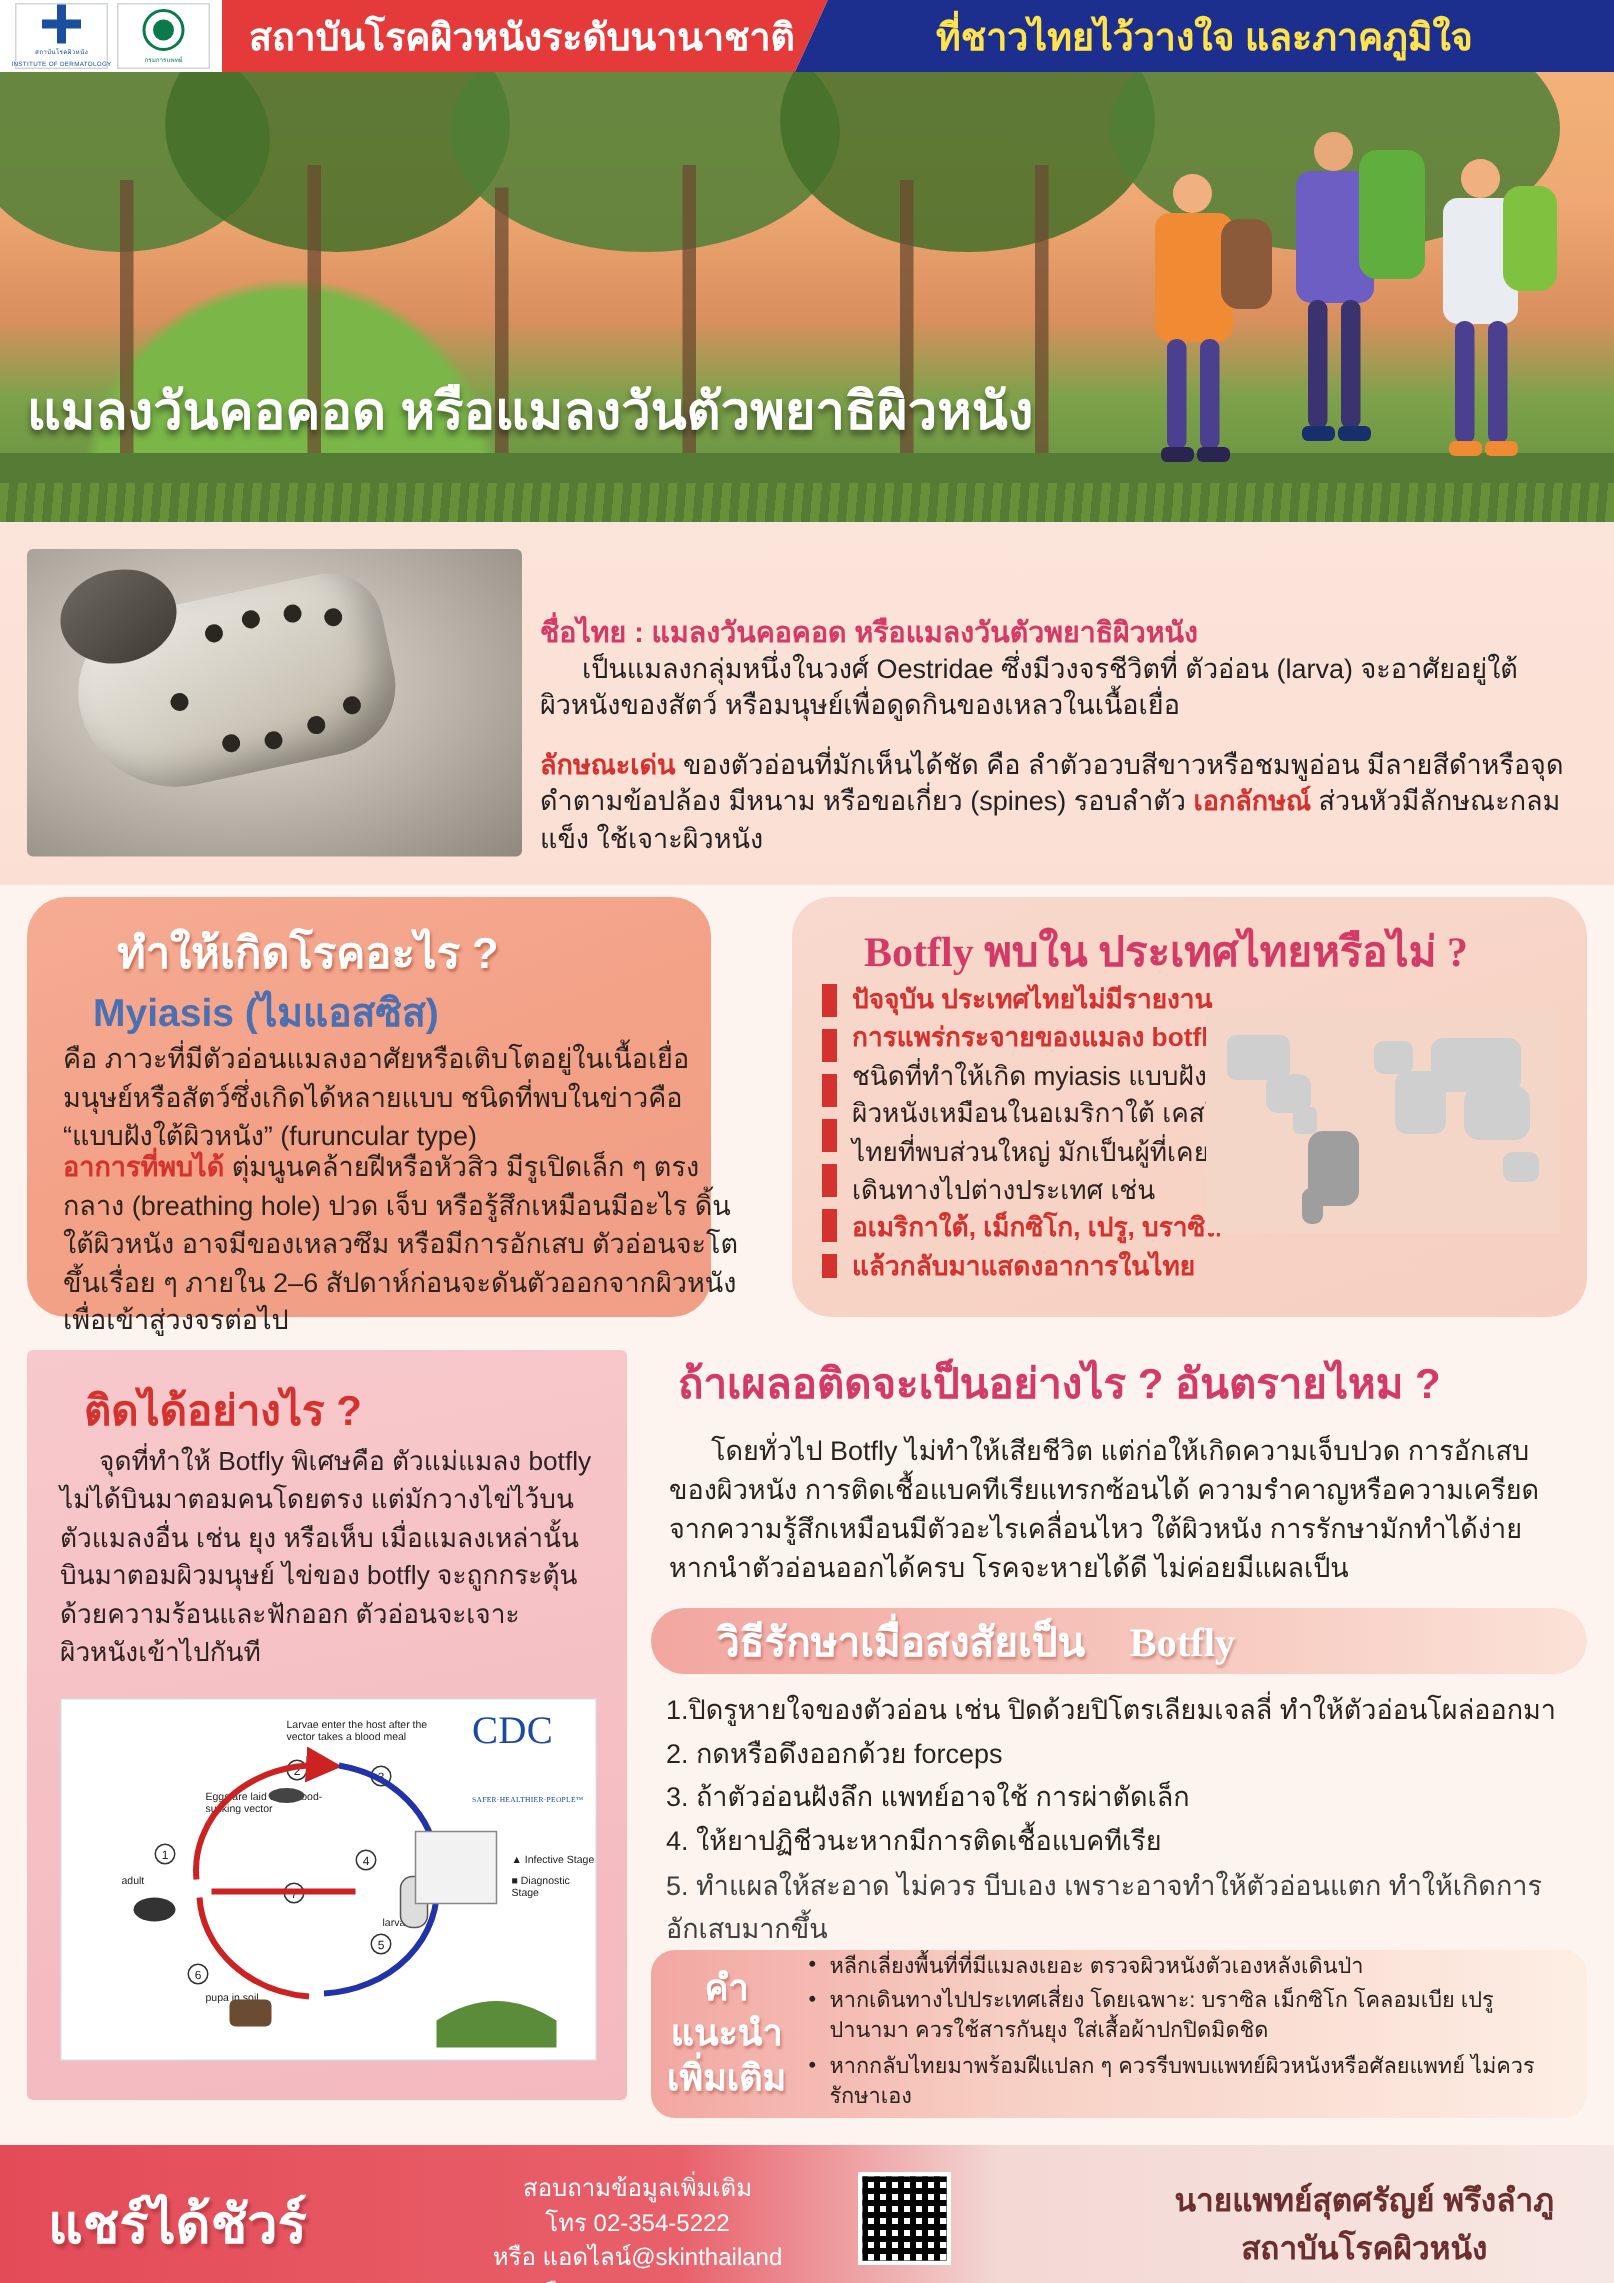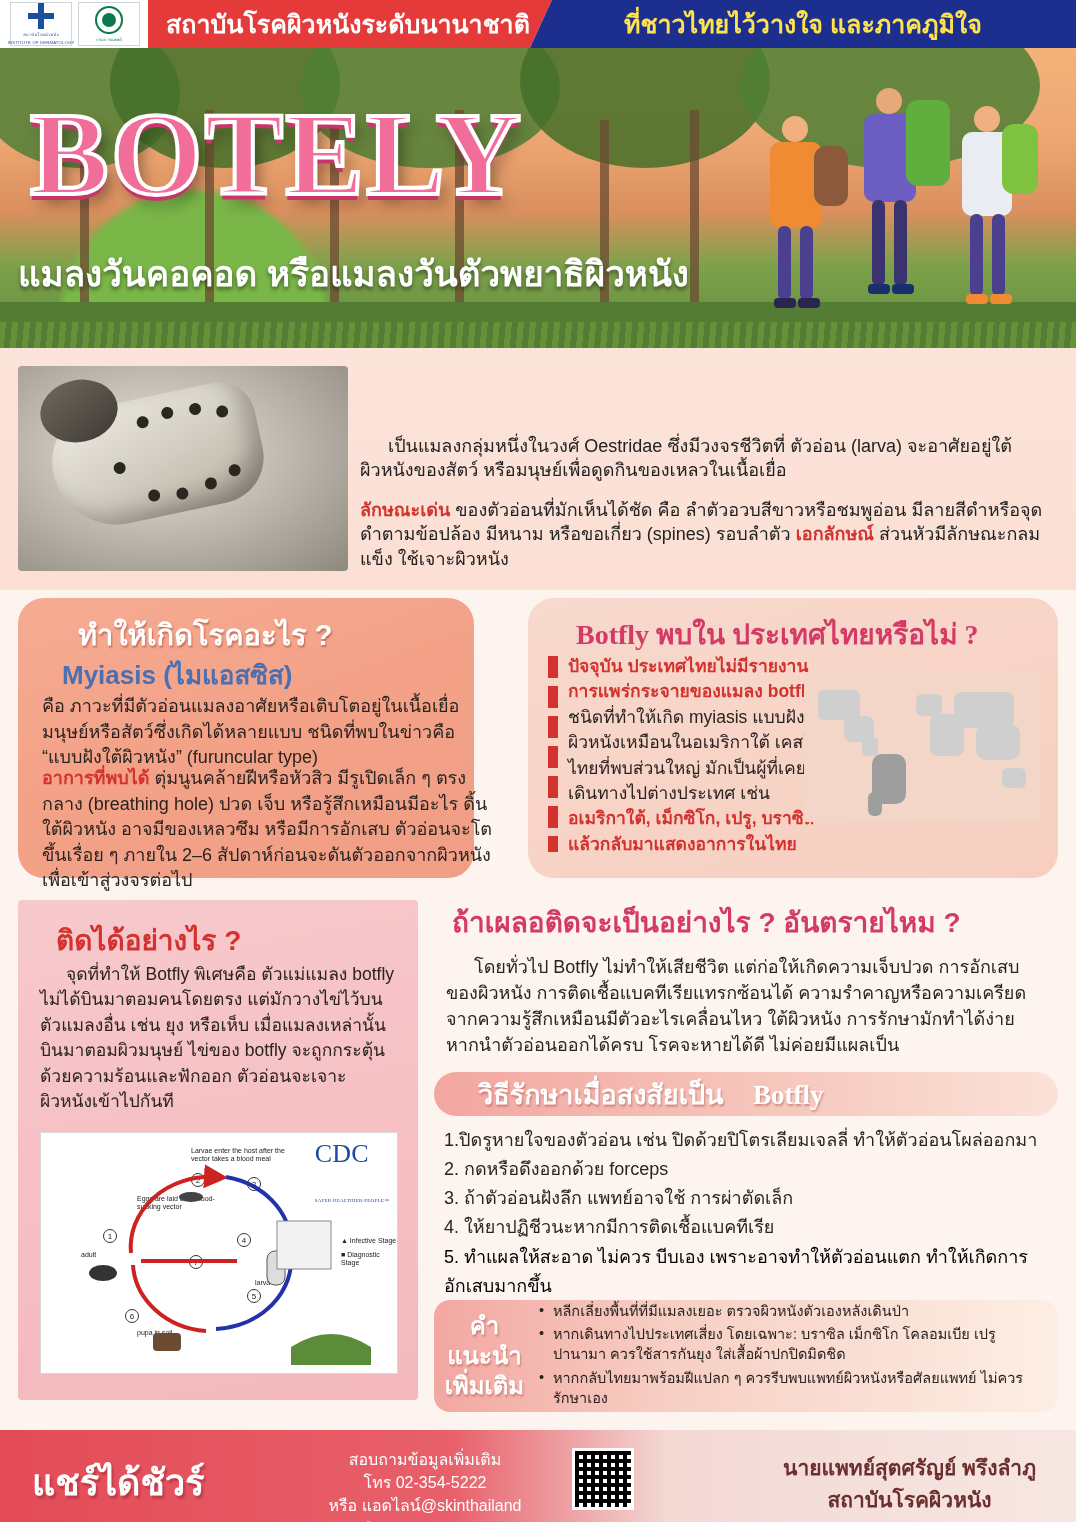--- a/index.html
+++ b/index.html
@@ -256,40 +256,42 @@
       <div class="head" style="left:18px;top:0;background:#f0b080;"></div>
       <div class="torso" style="left:6px;top:26px;width:50px;height:84px;background:#e9edf2;"></div>
       <div class="leg" style="left:14px;top:108px;height:82px;background:#4b3f8f;"></div>
       <div class="leg" style="left:36px;top:108px;height:82px;background:#4b3f8f;"></div>
       <div class="boot" style="left:10px;top:188px;background:#f08a33;"></div>
       <div class="boot" style="left:34px;top:188px;background:#f08a33;"></div>
       <div class="pack" style="left:46px;top:18px;width:36px;height:70px;background:#7ec23f;"></div>
     </div>
   </div>
 
-  <div class="hero-title">BOTELY</div>
   <div class="hero-sub">แมลงวันคอคอด หรือแมลงวันตัวพยาธิผิวหนัง</div>
 </div>
 
 <div class="sec1">
   <div class="photo">
     <div class="larva">
       <b style="left:92px;top:18px;"></b>
         <b style="left:118px;top:14px;"></b>
       <b style="left:146px;top:16px;"></b>
         <b style="left:172px;top:24px;"></b>
       <b style="left:88px;top:92px;"></b>
         <b style="left:116px;top:96px;"></b>
       <b style="left:146px;top:92px;"></b>
         <b style="left:172px;top:84px;"></b>
       <b style="left:60px;top:58px;"></b>
     </div>
     <div class="larva-head"></div>
   </div>
 
+  <div class="th-name">
+    <span>ชื่อไทย : </span><span>แมลงวันคอคอด หรือแมลงวันตัวพยาธิผิวหนัง</span>
+  </div>
   <p class="p1">เป็นแมลงกลุ่มหนึ่งในวงศ์ Oestridae ซึ่งมีวงจรชีวิตที่ ตัวอ่อน (larva) จะอาศัยอยู่ใต้ผิวหนังของสัตว์ หรือมนุษย์เพื่อดูดกินของเหลวในเนื้อเยื่อ</p>
   <p class="p2">
     <span class="hl-red">ลักษณะเด่น</span><span> ของตัวอ่อนที่มักเห็นได้ชัด คือ ลำตัวอวบสีขาวหรือชมพูอ่อน มีลายสีดำหรือจุดดำตามข้อปล้อง  มีหนาม หรือขอเกี่ยว (spines) รอบลำตัว </span><span class="hl-red">เอกลักษณ์</span><span> ส่วนหัวมีลักษณะกลมแข็ง ใช้เจาะผิวหนัง</span>
   </p>
 </div>
 
 <div class="card-left">
   <h3>ทำให้เกิดโรคอะไร ?</h3>
   <h4>Myiasis (ไมแอสซิส)</h4>
   <p class="pa">คือ ภาวะที่มีตัวอ่อนแมลงอาศัยหรือเติบโตอยู่ในเนื้อเยื่อมนุษย์หรือสัตว์ซึ่งเกิดได้หลายแบบ ชนิดที่พบในข่าวคือ “แบบฝังใต้ผิวหนัง” (furuncular type)</p>
@@ -377,21 +379,21 @@
 
 <div class="treatbar">
   <span><span>วิธีรักษาเมื่อสงสัยเป็น </span><span class="serif">Botfly</span></span>
 </div>
 
 <div class="steps">
   <div>1.ปิดรูหายใจของตัวอ่อน เช่น ปิดด้วยปิโตรเลียมเจลลี่ ทำให้ตัวอ่อนโผล่ออกมา</div>
   <div>2. กดหรือดึงออกด้วย forceps</div>
   <div>3. ถ้าตัวอ่อนฝังลึก แพทย์อาจใช้ การผ่าตัดเล็ก</div>
   <div>4. ให้ยาปฏิชีวนะหากมีการติดเชื้อแบคทีเรีย</div>
-  <div class="hl-red" style="font-weight:normal;color:#000000;">5. ทำแผลให้สะอาด ไม่ควร บีบเอง เพราะอาจทำให้ตัวอ่อนแตก ทำให้เกิดการอักเสบมากขึ้น</div>
+  <div class="hl-red" style="font-weight:normal;color:#404040;">5. ทำแผลให้สะอาด ไม่ควร บีบเอง เพราะอาจทำให้ตัวอ่อนแตก ทำให้เกิดการอักเสบมากขึ้น</div>
 </div>
 
 <div class="advice">
   <div class="lbl">คำแนะนำเพิ่มเติม</div>
   <ul>
     <li>หลีกเลี่ยงพื้นที่ที่มีแมลงเยอะ ตรวจผิวหนังตัวเองหลังเดินป่า</li>
     <li>หากเดินทางไปประเทศเสี่ยง โดยเฉพาะ: บราซิล เม็กซิโก โคลอมเบีย เปรู ปานามา ควรใช้สารกันยุง ใส่เสื้อผ้าปกปิดมิดชิด</li>
     <li>หากกลับไทยมาพร้อมฝีแปลก ๆ ควรรีบพบแพทย์ผิวหนังหรือศัลยแพทย์ ไม่ควรรักษาเอง</li>
   </ul>
 </div>

